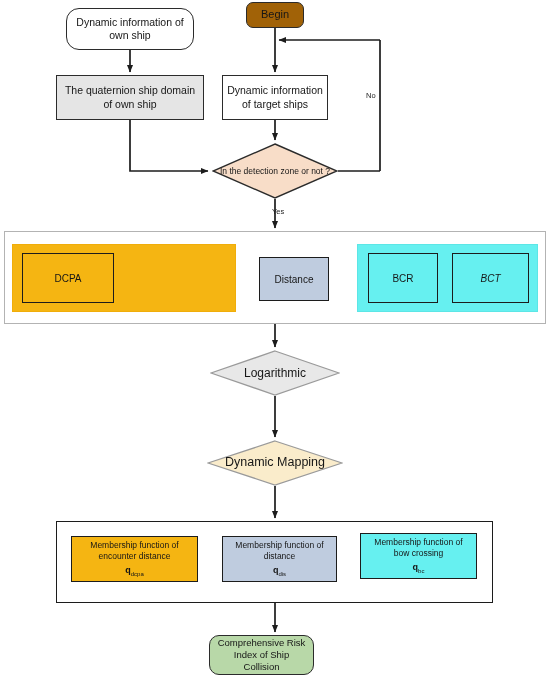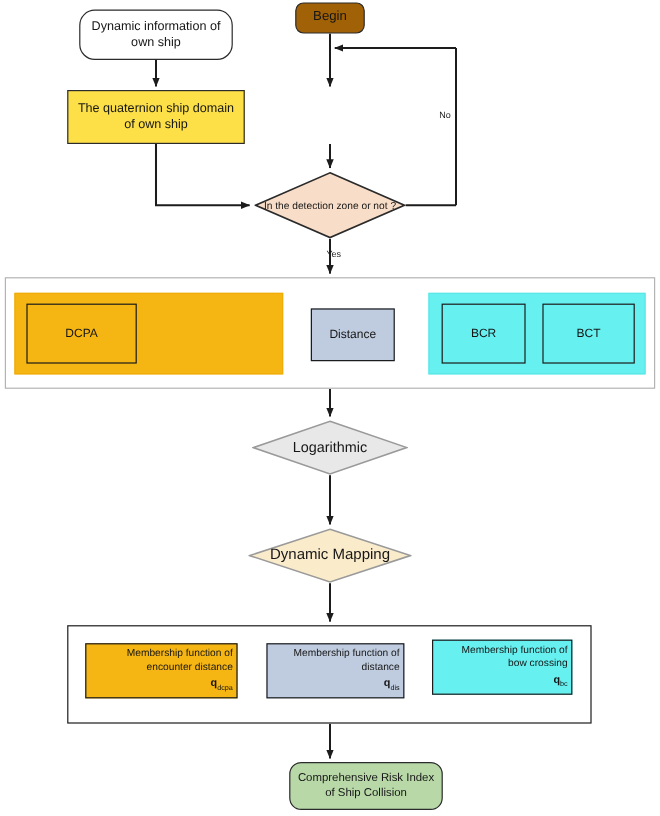--- a/index.html
+++ b/index.html
@@ -42,21 +42,21 @@
   .n-dyn-own {
     left: 66px; top: 8px; width: 128px; height: 42px;
     background: #ffffff;
     border: 1.4px solid #2b2b2b;
     border-radius: 13px;
     font-size: 10.5px;
     padding: 0 6px;
   }
   .n-quat {
     left: 56px; top: 75px; width: 148px; height: 45px;
-    background: #fde047;
+    background: #e5e5e5;
     border: 1.4px solid #2b2b2b;
     font-size: 10.5px;
     padding: 0 5px;
   }
   .n-dyn-target {
     left: 222px; top: 75px; width: 106px; height: 45px;
     background: #ffffff;
     border: 1.4px solid #2b2b2b;
     font-size: 10.5px;
     padding: 0 4px;
@@ -109,60 +109,59 @@
     align-items: center;
     justify-content: center;
     font-size: 10px;
     color: #161616;
     border: 1.6px solid #1c1c1c;
   }
   .c-dcpa { left: 22px; top: 253px; width: 92px; height: 50px; background: #f5b512; }
   .c-tcpa { left: 127px; top: 253px; width: 96px; height: 50px; background: #f5b512; }
   .c-distance { left: 259px; top: 257px; width: 70px; height: 44px; background: #bfccdf; border-width: 1.4px; }
   .c-bcr { left: 368px; top: 253px; width: 70px; height: 50px; background: #66f0f0; }
-  .c-bct { left: 452px; top: 253px; width: 77px; height: 50px; background: #66f0f0; }
+  .c-bct { left: 452px; top: 253px; width: 77px; height: 50px; background: #66f0f0; font-style: italic; }
 
   .row3-container {
     left: 56px; top: 521px; width: 437px; height: 82px;
     background: #ffffff;
     border: 1.6px solid #1c1c1c;
   }
   .mf {
     position: absolute;
     box-sizing: border-box;
     display: flex;
     flex-direction: column;
-    align-items: flex-end;
+    align-items: center;
     justify-content: center;
     border: 1.5px solid #1c1c1c;
     font-size: 8.5px;
     color: #161616;
     line-height: 1.3;
     padding: 0 3px;
   }
   .mf-a { left: 71px; top: 536px; width: 127px; height: 46px; background: #f5b512; }
   .mf-b { left: 222px; top: 536px; width: 115px; height: 46px; background: #bfccdf; }
   .mf-c { left: 360px; top: 533px; width: 117px; height: 46px; background: #66f0f0; }
   .mf-sym {
     font-size: 9px;
     font-weight: bold;
     margin-top: 3px;
   }
   .mf-sym sub {
     font-size: 6px;
     font-weight: normal;
   }
   .n-final {
-    left: 209px; top: 635px; width: 128px; height: 40px;
+    left: 209px; top: 635px; width: 105px; height: 40px;
     background: #b8d8a8;
     border: 1.4px solid #2b2b2b;
     border-radius: 10px;
     font-size: 9.5px;
     padding: 0 5px;
-    margin-left: 32px;
   }
   .edge-label {
     position: absolute;
     font-size: 7.5px;
     color: #1c1c1c;
   }
   .lbl-no { left: 366px; top: 91px; }
   .lbl-yes { left: 272px; top: 207px; }
 </style>
 </head>
@@ -209,20 +208,23 @@
   </div>
 
   <div class="node n-begin">
     <span>Begin</span>
   </div>
 
   <div class="node n-quat">
     <span>The quaternion ship domain of own ship</span>
   </div>
 
+  <div class="node n-dyn-target">
+    <span>Dynamic information of target ships</span>
+  </div>
 
   <div class="diamond-wrap d-detect">
     <svg width="126" height="56" viewBox="0 0 126 56">
       <polygon points="63,1 125,28 63,55 1,28" fill="#f8ddc8" stroke="#2b2b2b" stroke-width="1.4"></polygon>
     </svg>
     <div class="diamond-label">
       <span>In the detection zone or not ?</span>
     </div>
   </div>
 

